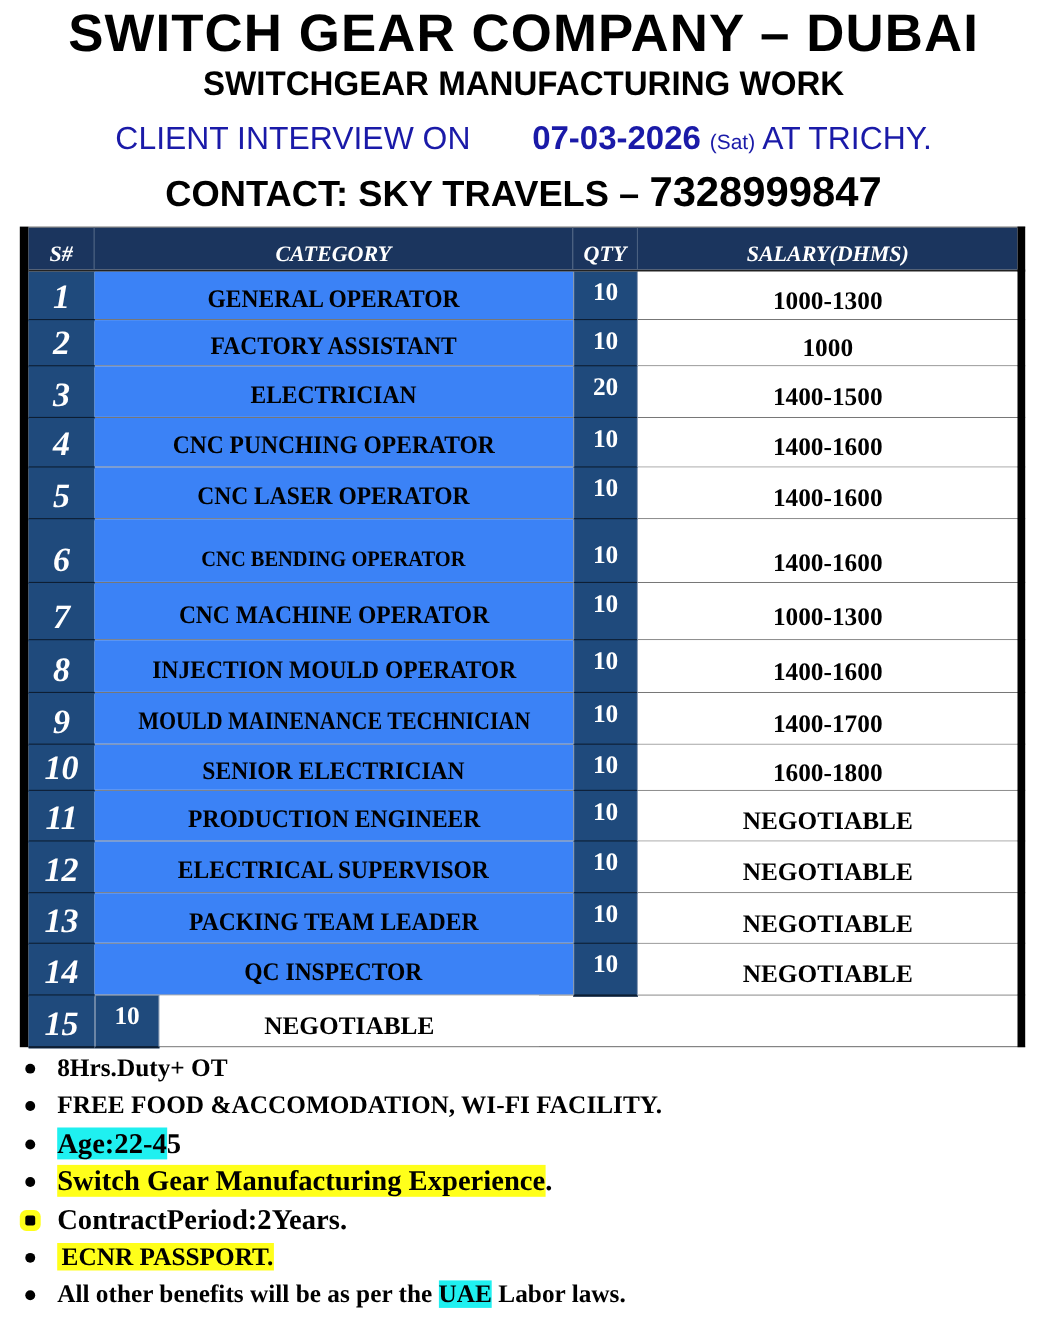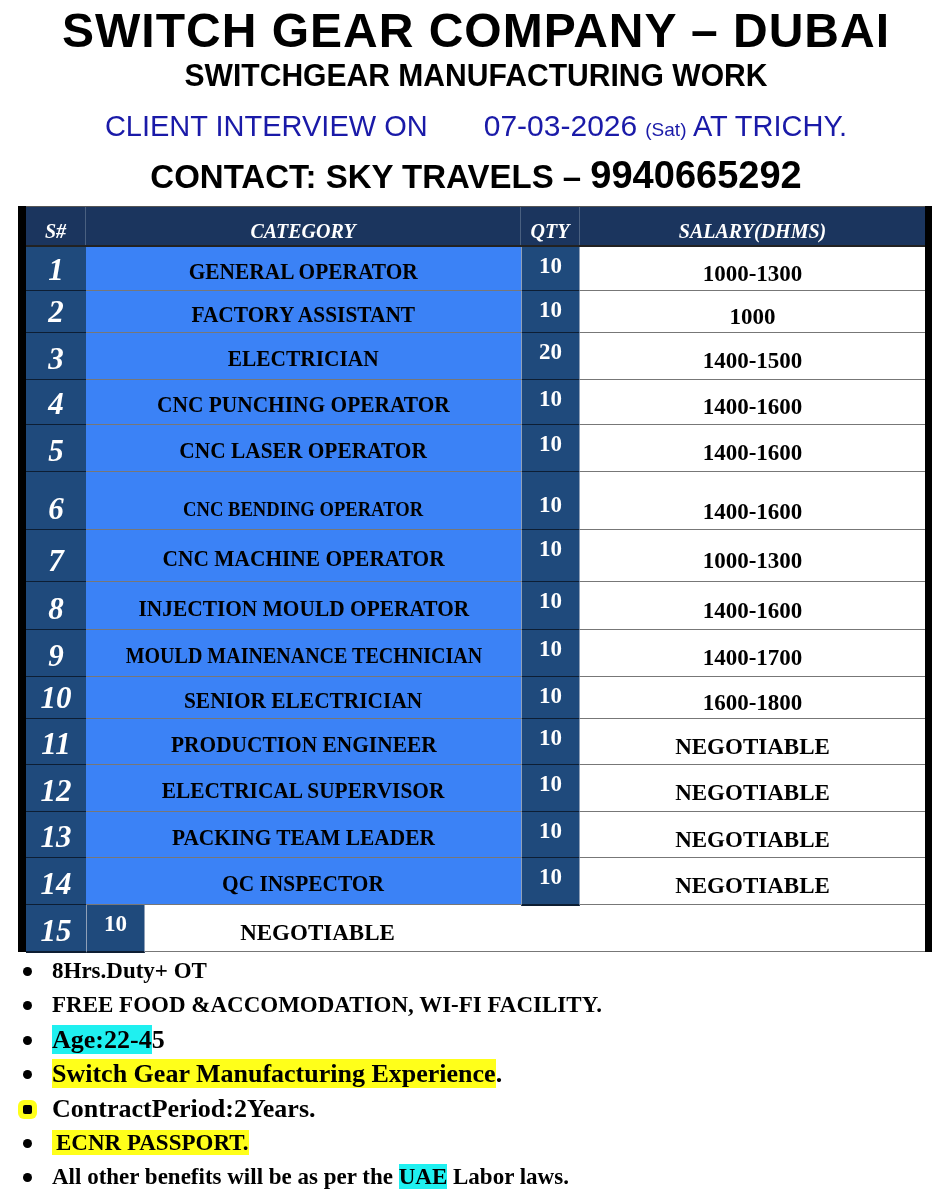--- a/index.html
+++ b/index.html
@@ -1,21 +1,21 @@
 <!DOCTYPE html>
 <html><head>
 <meta charset="utf-8">
 <style>
   html, body { margin:0; padding:0; background:#ffffff; }
   body { width:952px; height:1202px; position:relative; overflow:hidden; font-family:"Liberation Sans", sans-serif; }
   .hdr { position:absolute; left:0; width:952px; text-align:center; color:#000; }
   .h1 { top:6px; font-size:48px; font-weight:bold; letter-spacing:1px; line-height:50px; }
   .h2 { top:56px; font-size:31px; font-weight:bold; line-height:40px; transform:scaleX(0.97); }
   .h3 { top:106px; font-size:29px; font-weight:normal; line-height:40px; color:#1a1aa8; }
-  .h3 .date { font-weight:normal; font-size:30px;margin-left:48px; }
+  .h3 .date { font-weight:bold; font-size:30px;margin-left:48px; }
   .h3 .day { font-size:19px; }
   .h4 { top:153px; font-size:33px; font-weight:bold; line-height:44px; }
   .h4 .phone { font-size:38px; }
 
   .tbl { position:absolute; left:18px; top:206px; width:914px; border-left:8px solid #000; box-sizing:border-box; }
   .tbl::after { content:""; position:absolute; right:0; top:0; bottom:0; width:7px; background:#000; }
   .row { display:flex; position:relative; box-sizing:border-box; }
   .cell { box-sizing:border-box; display:flex; justify-content:center; font-family:"Liberation Serif", serif; font-weight:bold; }
   .c-sn { width:60px; }
   .c-cat { width:435px; }
@@ -39,21 +39,21 @@
   .hl-cyan { background:#1ff0f0; }
   .li-large { font-size:26px !important; }
   .dot-hl { box-shadow:0 0 0 5px #ffff1a; border-radius:2px !important; }
 </style>
 </head>
 <body>
 
 <div class="hdr h1">SWITCH GEAR COMPANY – DUBAI</div>
 <div class="hdr h2">SWITCHGEAR MANUFACTURING WORK</div>
 <div class="hdr h3"><span>CLIENT INTERVIEW ON </span><span class="date">07-03-2026</span> <span class="day">(Sat)</span><span> AT TRICHY.</span></div>
-<div class="hdr h4"><span>CONTACT: SKY TRAVELS – </span><span class="phone">9940665292</span></div>
+<div class="hdr h4"><span>CONTACT: SKY TRAVELS – </span><span class="phone">7328999847</span></div>
 
 <div class="tbl">
   <div class="row thead">
     <div class="cell c-sn">S#</div>
     <div class="cell c-cat">CATEGORY</div>
     <div class="cell c-qty">QTY</div>
     <div class="cell c-sal">SALARY(DHMS)</div>
   </div>
 
   <div class="row body-row" style="height:44px">

